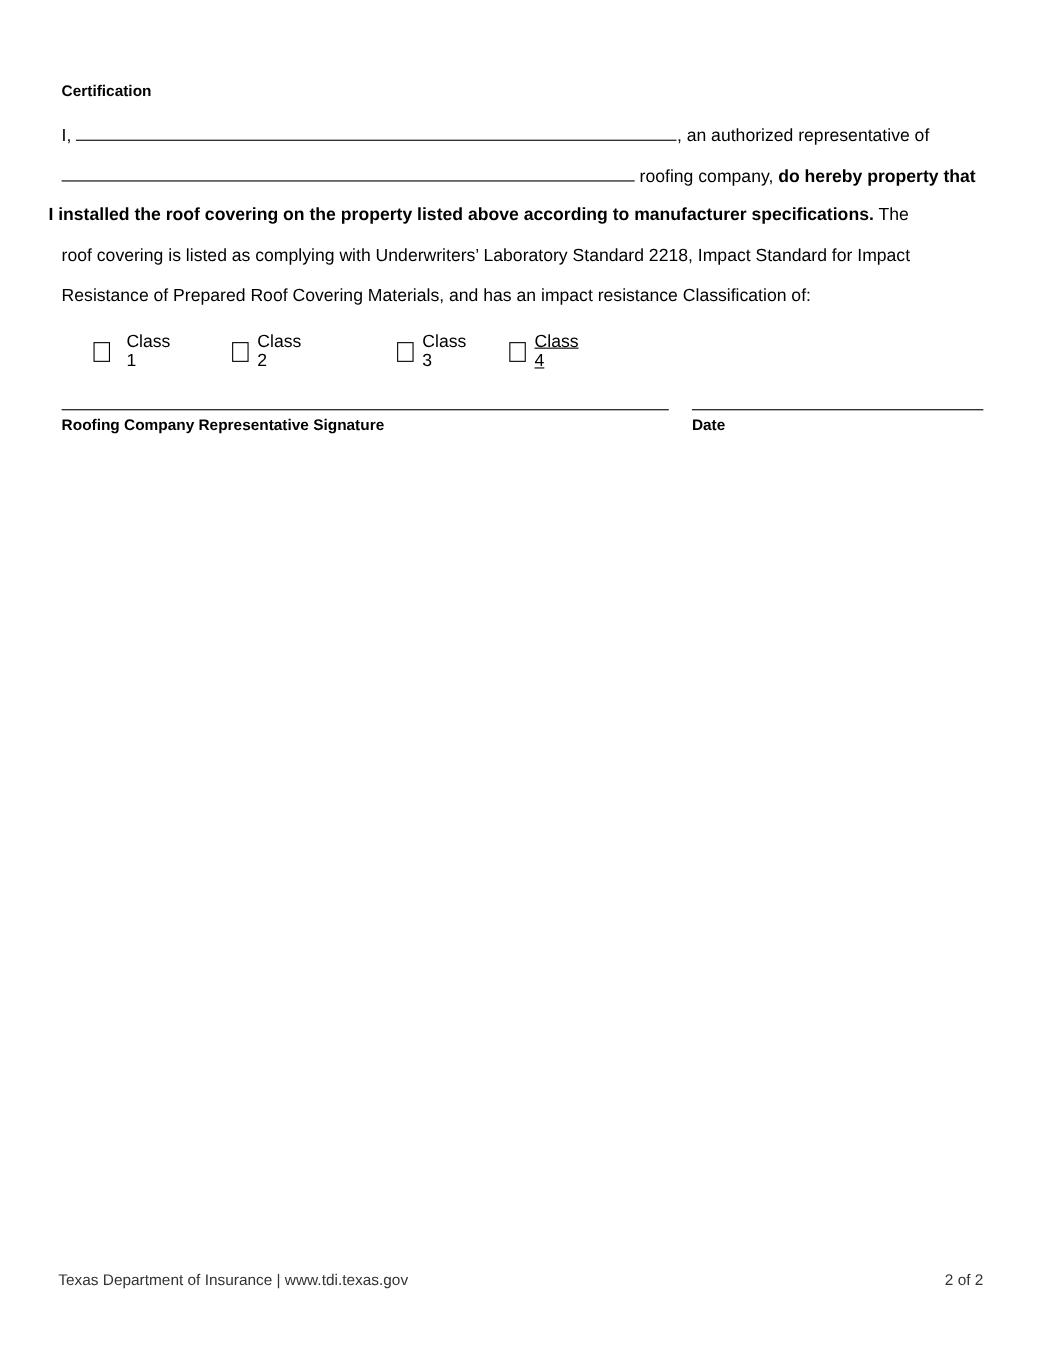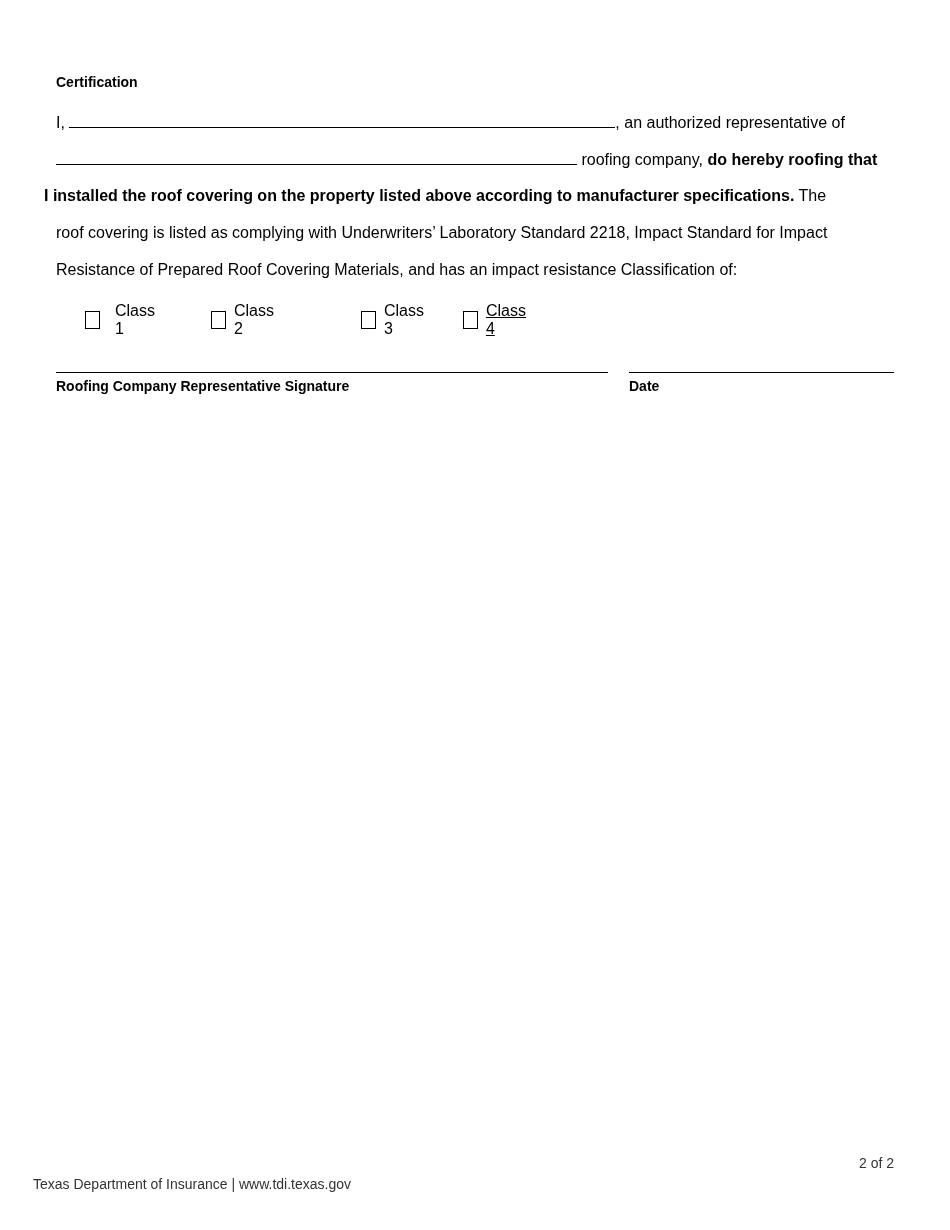--- a/index.html
+++ b/index.html
@@ -21,21 +21,21 @@
 <div class="abs heading">Certification</div>
 
 <div class="abs line" style="left:56px; top:113px;">
   <span>I,</span>
   <span class="uline" style="width:546px;"></span><span>, an authorized representative of</span>
 </div>
 
 <div class="abs line" style="left:56px; top:150px;">
   <span class="uline" style="width:521px;"></span>
   <span>roofing company,</span>
-  <b>do hereby roofing that</b>
+  <b>do hereby property that</b>
 </div>
 
 <div class="abs line" style="left:44px; top:187px;">
   <b>I installed the roof covering on the property listed above according to manufacturer specifications.</b>
   <span>The</span>
 </div>
 
 <div class="abs line" style="left:56px; top:224px;">roof covering is listed as complying with Underwriters’ Laboratory Standard 2218, Impact Standard for Impact</div>
 
 <div class="abs line" style="left:56px; top:261px;">Resistance of Prepared Roof Covering Materials, and has an impact resistance Classification of:</div>
@@ -58,14 +58,14 @@
     <span>Class 4</span>
   </div>
 </div>
 
 <div class="abs sigline" style="left:56px; top:372px; width:552px;"></div>
 <div class="abs siglabel" style="left:56px; top:378px;">Roofing Company Representative Signature</div>
 
 <div class="abs sigline" style="left:629px; top:372px; width:265px;"></div>
 <div class="abs siglabel" style="left:629px; top:378px;">Date</div>
 
-<div class="abs footer" style="left:33px; top:1155px;margin-top:21px;">Texas Department of Insurance | www.tdi.texas.gov</div>
+<div class="abs footer" style="left:53px; top:1155px;">Texas Department of Insurance | www.tdi.texas.gov</div>
 <div class="abs footer" style="right:56px; top:1155px;">2 of 2</div>
 
 </body></html>

